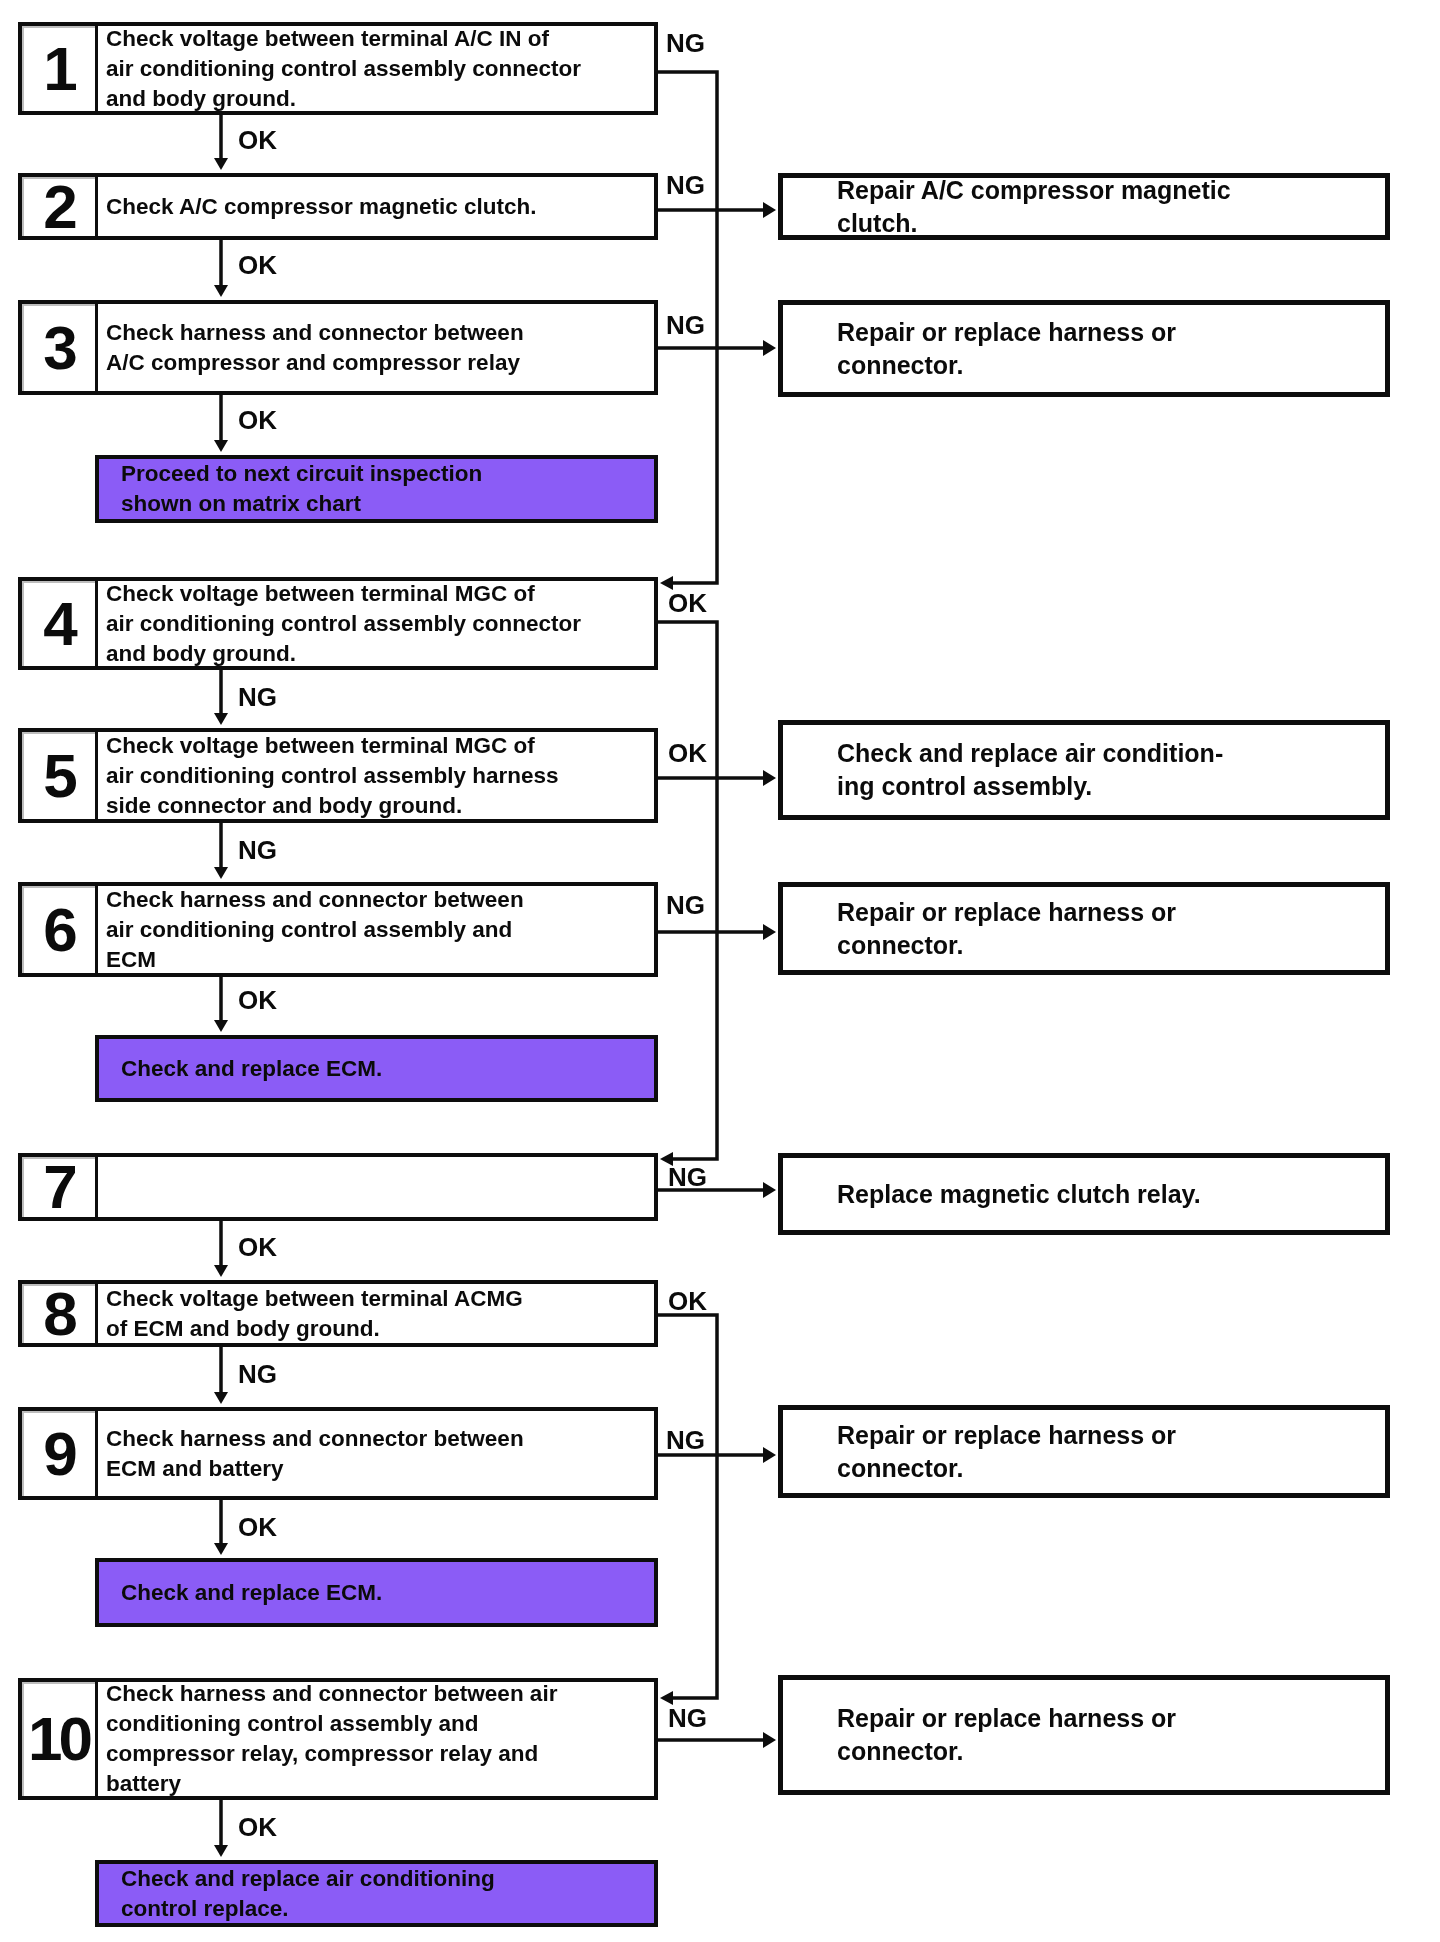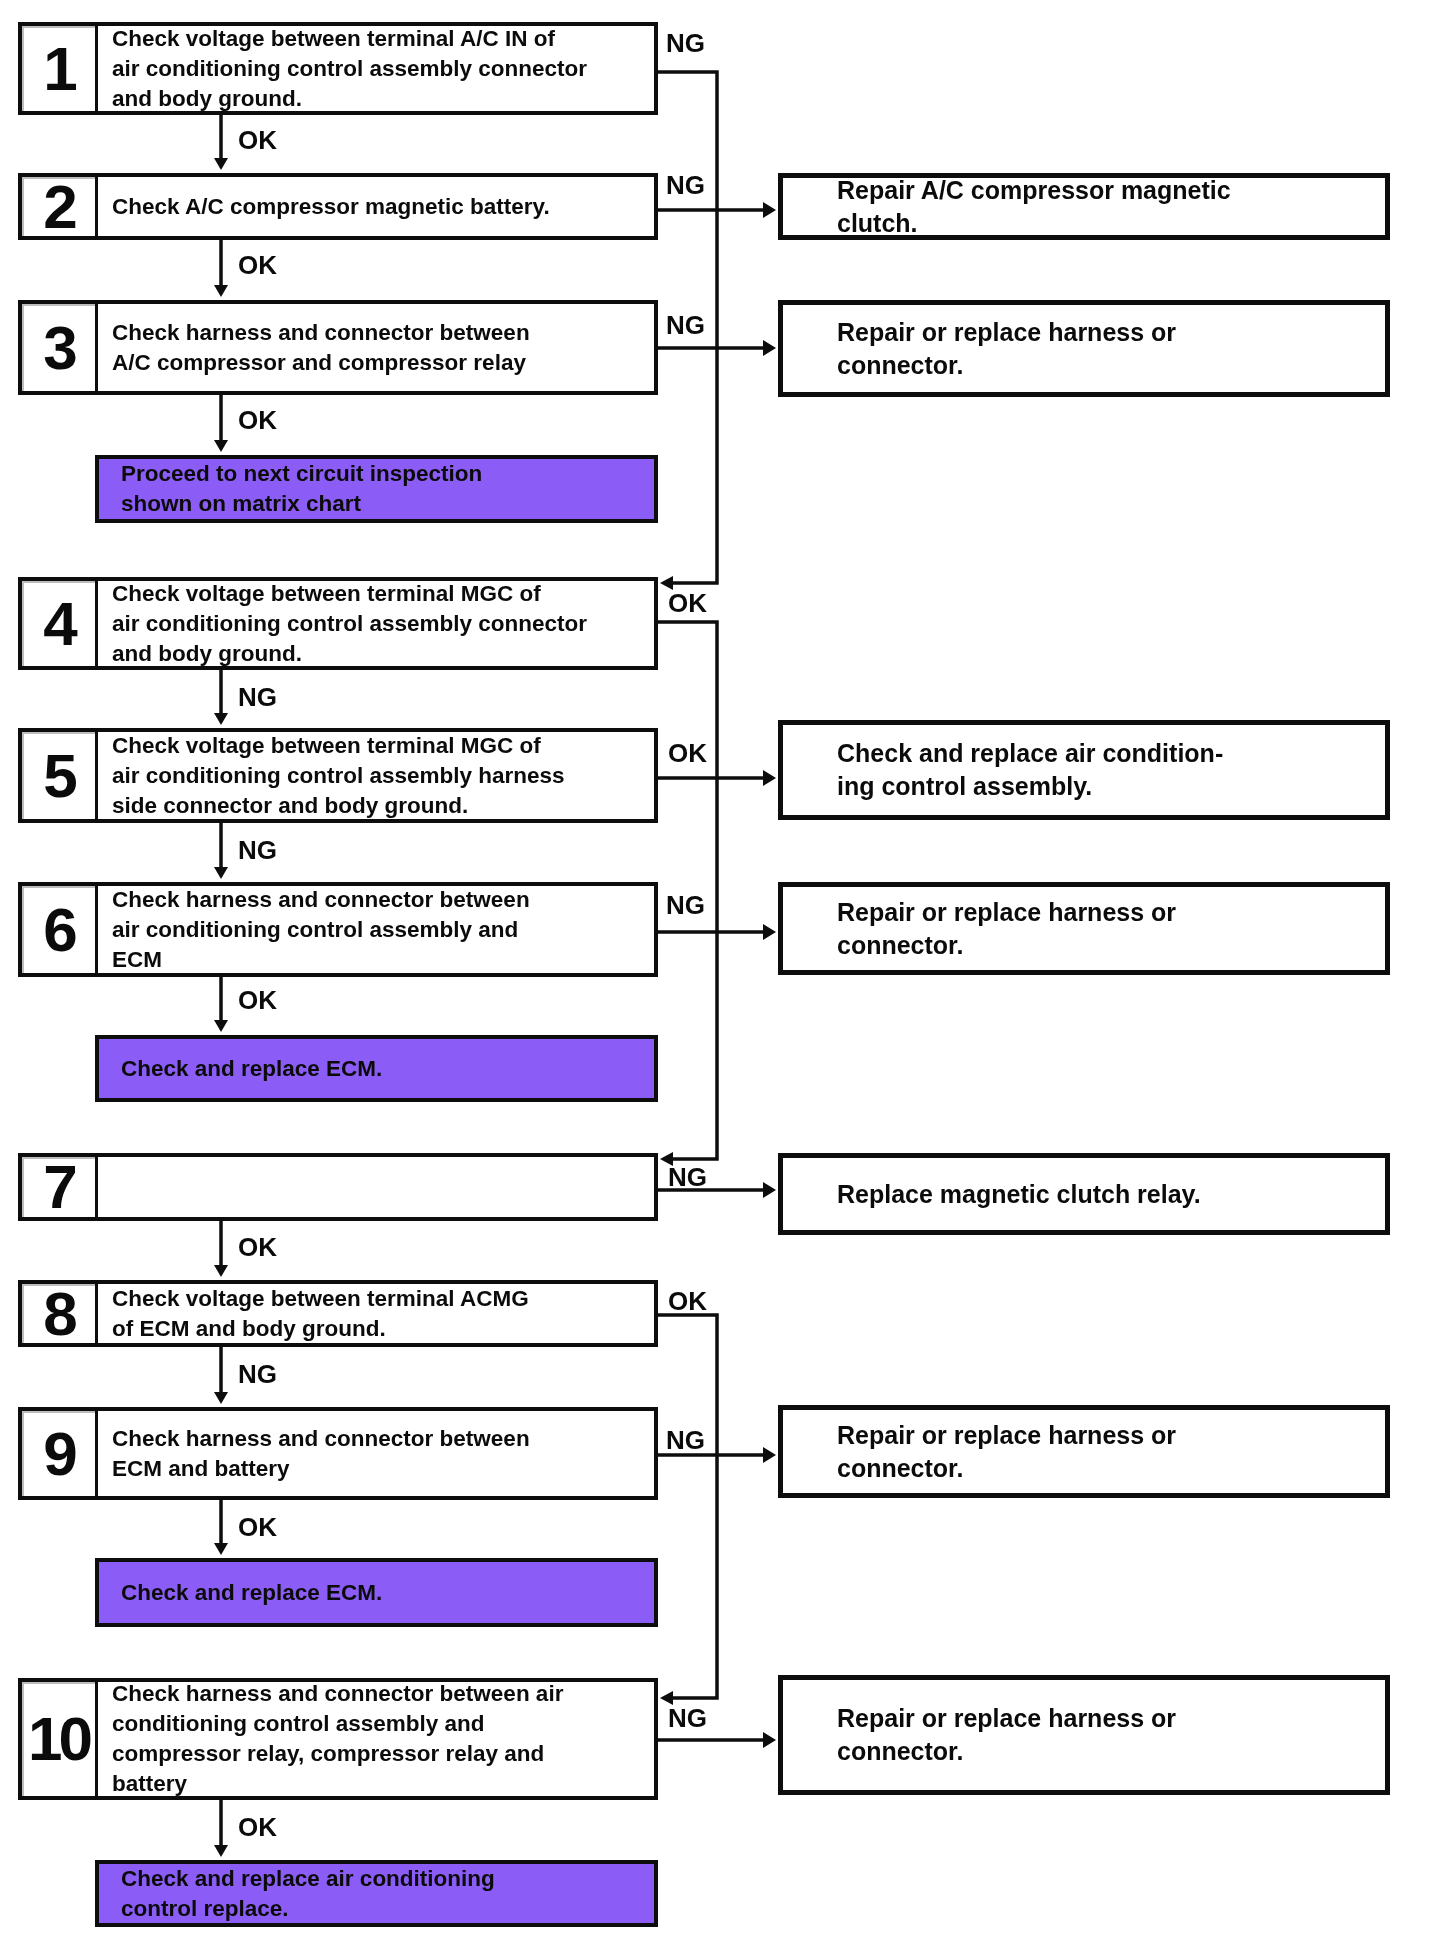--- a/index.html
+++ b/index.html
@@ -14,21 +14,21 @@
     border:4px solid #0d0d0d;background:#ffffff;display:flex;z-index:2;
   }
   .num{
     flex:0 0 76px;width:76px;box-sizing:border-box;border-right:3px solid #0d0d0d;
     display:flex;align-items:center;justify-content:center;
     font-size:62px;letter-spacing:-4px;line-height:1;
     box-shadow:inset 2px 2px 0 #bdbdbd;
   }
   .txt{
     flex:1;display:flex;align-items:center;
-    padding:2px 4px 2px 14px;font-size:22.5px;line-height:30px;white-space:pre-line;
+    padding:2px 4px 2px 8px;font-size:22.5px;line-height:30px;white-space:pre-line;
   }
   .result{
     position:absolute;left:95px;width:563px;box-sizing:border-box;
     border:4px solid #0d0d0d;background:#8b5cf6;display:flex;align-items:center;z-index:2;
   }
   .result .rtxt{padding:2px 4px 2px 22px;font-size:22.5px;line-height:30px;white-space:pre-line;}
   .action{
     position:absolute;left:778px;width:612px;box-sizing:border-box;
     border:5px solid #0d0d0d;background:#ffffff;display:flex;align-items:center;z-index:2;
   }
@@ -91,21 +91,21 @@
   </svg>
 
   <div class="step" style="top:22px;height:93px">
     <div class="num">1</div>
     <div class="txt">Check voltage between terminal A/C IN of
 air conditioning control assembly connector
 and body ground.</div>
   </div>
   <div class="step" style="top:173px;height:67px">
     <div class="num">2</div>
-    <div class="txt">Check A/C compressor magnetic battery.</div>
+    <div class="txt">Check A/C compressor magnetic clutch.</div>
   </div>
   <div class="step" style="top:300px;height:95px">
     <div class="num">3</div>
     <div class="txt">Check harness and connector between
 A/C compressor and compressor relay</div>
   </div>
   <div class="step" style="top:577px;height:93px">
     <div class="num">4</div>
     <div class="txt">Check voltage between terminal MGC of
 air conditioning control assembly connector

